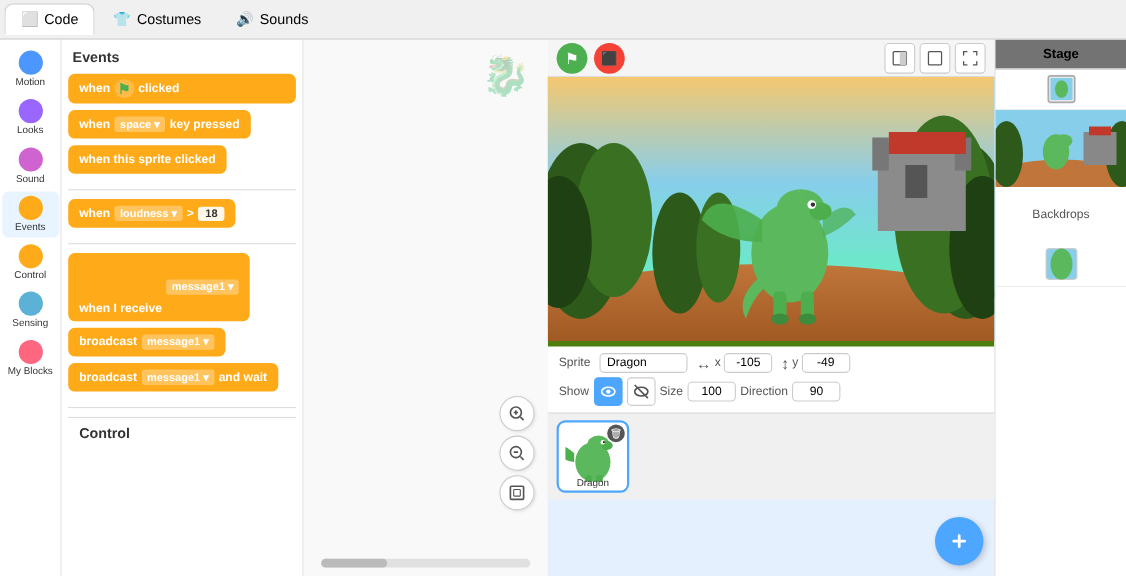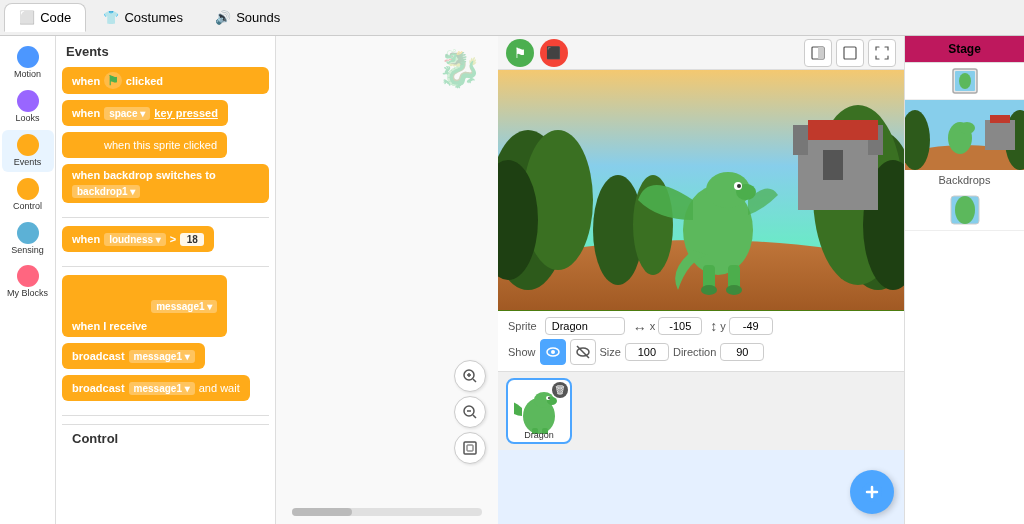--- a/index.html
+++ b/index.html
@@ -47,21 +47,21 @@
     .stage-header { display: flex; align-items: center; justify-content: space-between; background: #f5f5f5; padding: 4px 8px; border-bottom: 1px solid #ddd; height: 34px; }
     .stage-controls { display: flex; align-items: center; gap: 6px; }
     .green-flag-btn { width: 28px; height: 28px; background: #4CAF50; border-radius: 50%; display: flex; align-items: center; justify-content: center; cursor: pointer; color: white; font-size: 16px; }
     .stop-btn { width: 28px; height: 28px; background: #f44336; border-radius: 50%; display: flex; align-items: center; justify-content: center; cursor: pointer; color: white; font-size: 12px; }
     .stage-view-btns { display: flex; gap: 4px; }
     .stage-view-btn { width: 28px; height: 28px; background: white; border: 1px solid #ccc; border-radius: 4px; cursor: pointer; display: flex; align-items: center; justify-content: center; font-size: 12px; color: #555; }
 
     .stage-canvas { width: 100%; height: 240px; background: #87ceeb; overflow: hidden; position: relative; }
 
     
-    .sprite-info { background: white; padding: 6px 10px; border-top: 1px solid #4d7c0f; }
+    .sprite-info { background: white; padding: 6px 10px; border-top: 5px solid #4d7c0f; }
     .sprite-info-row { display: flex; align-items: center; gap: 8px; margin-bottom: 4px; }
     .sprite-label { font-size: 11px; color: #555; white-space: nowrap; }
     .sprite-name-input { border: 1px solid #ccc; border-radius: 4px; padding: 2px 6px; font-size: 11px; width: 80px; }
     .sprite-coord { display: flex; align-items: center; gap: 3px; }
     .coord-input { border: 1px solid #ccc; border-radius: 4px; padding: 2px 4px; font-size: 11px; width: 44px; text-align: center; }
 
     .show-row { display: flex; align-items: center; gap: 4px; }
     .show-btn { width: 26px; height: 26px; border-radius: 4px; border: 1px solid #ccc; cursor: pointer; display: flex; align-items: center; justify-content: center; }
     .show-btn.active { background: #4da6ff; border-color: #4da6ff; color: white; }
     .size-row { display: flex; align-items: center; gap: 4px; }
@@ -70,24 +70,24 @@
     .sprite-tray { background: #f0f0f0; border-top: 1px solid #ddd; flex: 1; padding: 6px 8px; overflow-y: auto; display: flex; flex-wrap: wrap; gap: 6px; align-content: flex-start; }
     .sprite-thumb { width: 66px; height: 66px; background: white; border: 2px solid #4da6ff; border-radius: 8px; cursor: pointer; position: relative; display: flex; align-items: center; justify-content: center; overflow: hidden; }
     .sprite-thumb-label { font-size: 9px; text-align: center; position: absolute; bottom: 2px; width: 100%; color: #333; }
     .sprite-thumb-delete { position: absolute; top: 2px; right: 2px; width: 16px; height: 16px; background: #555; border-radius: 50%; display: flex; align-items: center; justify-content: center; color: white; font-size: 9px; cursor: pointer; }
 
     
     .add-sprite-btn { width: 44px; height: 44px; background: #4da6ff; border-radius: 50%; position: absolute; bottom: 10px; right: 10px; display: flex; align-items: center; justify-content: center; cursor: pointer; color: white; font-size: 22px; box-shadow: 2px 2px 6px rgba(0,0,0,0.2); }
 
     
     .stage-side-panel { width: 120px; background: white; border-left: 1px solid #ddd; display: flex; flex-direction: column; }
-    .stage-side-header { background: #be185d; border-bottom: 1px solid #ddd; padding: 6px 8px; font-size: 12px; font-weight: bold; text-align: center; }
+    .stage-side-header { background: #737373; border-bottom: 1px solid #ddd; padding: 6px 8px; font-size: 12px; font-weight: bold; text-align: center; }
     .stage-mini { width: 100%; height: 70px; background: #87ceeb; overflow: hidden; }
     .stage-side-btn { padding: 4px; display: flex; justify-content: center; align-items: center; cursor: pointer; border-bottom: 1px solid #eee; }
-    .backdrops-label { font-size: 11px; text-align: center; padding: 4px; color: #555; }
+    .backdrops-label { font-size: 11px; text-align: center; padding: 19px; color: #555; }
 
     
     .tray-wrapper { position: relative; flex: 1; }
 
     
     .control-section { border-top: 1px solid #ddd; padding: 6px; }
     .control-title { font-size: 13px; font-weight: bold; color: #333; padding-left: 4px; }
   </style>
 </head>
 <body>
@@ -111,20 +111,24 @@
 
   <div class="sidebar">
     <div class="cat-item">
       <div class="cat-circle" style="background:#4C97FF;"></div>
       <span class="cat-label">Motion</span>
     </div>
     <div class="cat-item">
       <div class="cat-circle" style="background:#9966FF;"></div>
       <span class="cat-label">Looks</span>
     </div>
+    <div class="cat-item">
+      <div class="cat-circle" style="background:#CF63CF;"></div>
+      <span class="cat-label">Sound</span>
+    </div>
     <div class="cat-item active">
       <div class="cat-circle" style="background:#FFAB19;"></div>
       <span class="cat-label">Events</span>
     </div>
     <div class="cat-item">
       <div class="cat-circle" style="background:#FFAB19;"></div>
       <span class="cat-label">Control</span>
     </div>
     <div class="cat-item">
       <div class="cat-circle" style="background:#5CB1D6;"></div>
@@ -143,33 +147,29 @@
     <div class="block" style="display:flex; align-items:center; gap:4px;">
       <span style="color:white; font-size:11px; font-weight:600;">when</span>
       <span style="color:#4CAF50; font-size:13px; background: rgba(255,255,255,0.2); border-radius:50%; padding:1px 3px;">⚑</span>
       <span style="color:white; font-size:11px; font-weight:600;">clicked</span>
     </div>
 
     
     <div class="block">
       <span style="color:white; font-size:11px; font-weight:600;">when</span>
       <span class="block-dropdown">space ▾</span>
-      <span style="color:white; font-size:11px; font-weight:600;text-decoration:underline;">key pressed</span>
-    </div>
-
-    
-    <div class="block">
-      <span style="color:white; font-size:11px; font-weight:400;margin-left:32px;">when this sprite clicked</span>
-    </div>
-
-    
-    <div class="block">
-      <span style="color:white; font-size:11px; font-weight:600;">when backdrop switches to</span>
-      <span class="block-dropdown">backdrop1 ▾</span>
-    </div>
+      <span style="color:white; font-size:11px; font-weight:600;">key pressed</span>
+    </div>
+
+    
+    <div class="block">
+      <span style="color:white; font-size:11px; font-weight:700;">when this sprite clicked</span>
+    </div>
+
+    
 
     <hr class="divider-line">
 
     
     <div class="block">
       <span style="color:white; font-size:11px; font-weight:600;">when</span>
       <span class="block-dropdown">loudness ▾</span>
       <span style="color:white; font-size:11px; font-weight:600;">&gt;</span>
       <span class="block-value">18</span>
     </div>
@@ -185,21 +185,21 @@
     
     <div class="block">
       <span style="color:white; font-size:11px; font-weight:600;">broadcast</span>
       <span class="block-dropdown">message1 ▾</span>
     </div>
 
     
     <div class="block">
       <span style="color:white; font-size:11px; font-weight:600;">broadcast</span>
       <span class="block-dropdown">message1 ▾</span>
-      <span style="color:white; font-size:11px; font-weight:400;text-align:right;">and wait</span>
+      <span style="color:white; font-size:11px; font-weight:700;text-align:right;">and wait</span>
     </div>
 
     <hr class="divider-line">
     <div class="control-section">
       <div class="control-title">Control</div>
     </div>
   </div>
 
   <div class="script-area">
     <div class="sprite-ghost">🐉</div>

